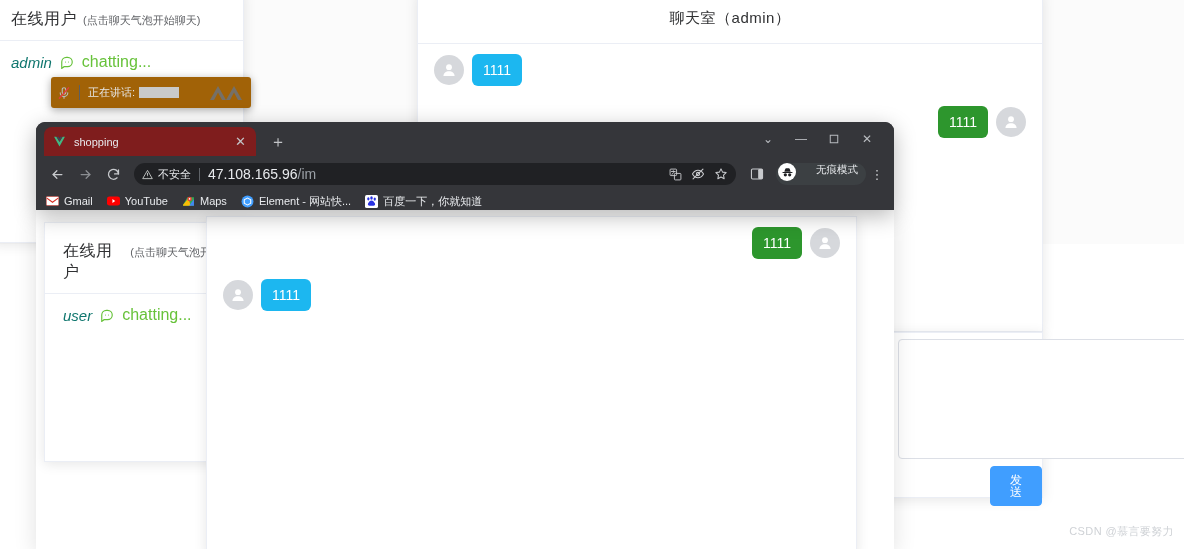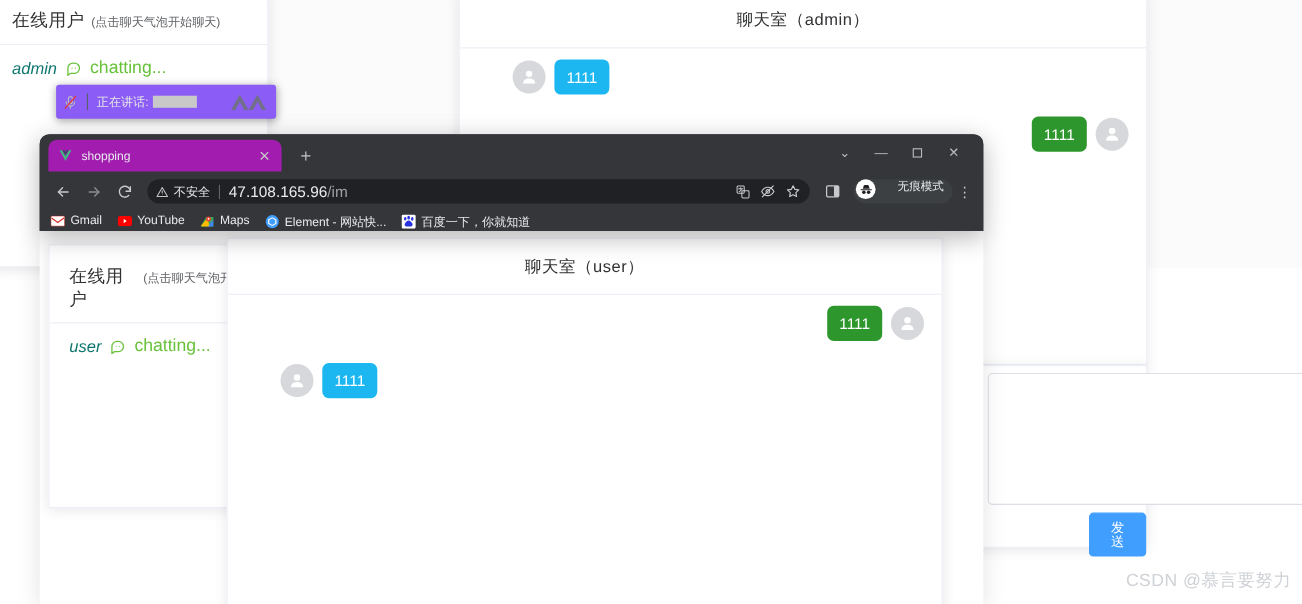--- a/index.html
+++ b/index.html
@@ -33,21 +33,21 @@
   .chat-ico{width:14px;height:14px;display:inline-block;color:#67c23a;}
   .chat-ico svg{display:block;}
   .chatting{font-size:16px;color:#67c23a;}
 
   
   .chatroom-head{
     height:50px;display:flex;align-items:center;justify-content:center;
     border-bottom:1px solid #ebeef5;font-size:15px;color:#303133;letter-spacing:.5px;
   }
   .msg-area{position:relative;overflow:hidden;}
-  .msg{display:flex;align-items:center;gap:8px;padding:10px 16px;margin-left:32px;}
+  .msg{display:flex;align-items:center;gap:8px;padding:10px 16px;}
   .msg.right{justify-content:flex-end;}
   .bubble{
     border-radius:6px;color:#fff;font-size:14px;line-height:1;
     padding:9px 11px;min-width:14px;text-align:center;
   }
   .bubble.blue{background:#1cb7f0;}
   .bubble.green{background:#2d962d;}
   .avatar{
     width:30px;height:30px;border-radius:50%;background:#d6d8dc;
     display:flex;align-items:center;justify-content:center;flex:0 0 auto;
@@ -59,21 +59,21 @@
   }
   .send-btn{
     position:absolute;background:#409eff;border:1px solid #409eff;border-radius:4px;
     color:#fff;font-size:12px;line-height:1;padding:7px 14px;cursor:pointer;
     font-family:"Liberation Sans","DejaVu Sans",sans-serif;
   }
 
   
   #speak-toast{
     position:absolute;left:51px;top:77px;width:200px;height:31px;
-    background:#8b5cf6;border-radius:3px;display:flex;align-items:center;
+    background:#a16207;border-radius:3px;display:flex;align-items:center;
     box-shadow:0 2px 8px rgba(0,0,0,.35);overflow:hidden;
   }
   #speak-toast .mic{width:26px;display:flex;align-items:center;justify-content:center;}
   #speak-toast .divider{width:1px;height:15px;background:#5a5f64;margin:0 8px 0 2px;}
   #speak-toast .label{color:#e6e6e6;font-size:11px;white-space:nowrap;}
   #speak-toast .redact{
     display:inline-block;width:40px;height:11px;background:#c9c9c9;
     margin-left:4px;vertical-align:-1px;filter:blur(.6px);
   }
   #speak-toast .brand{
@@ -82,21 +82,21 @@
 
   
   #browser{
     position:absolute;left:36px;top:122px;width:858px;height:88px;
     background:#35363a;border-radius:9px 9px 0 0;box-shadow:0 6px 22px rgba(0,0,0,.28);
     overflow:hidden;
   }
   #tabstrip{position:relative;height:34px;background:#35363a;}
   #tab{
     position:absolute;left:8px;top:5px;width:212px;height:29px;
-    background:#a21caf;border-radius:8px 8px 0 0;display:flex;align-items:center;
+    background:#7f1d1d;border-radius:8px 8px 0 0;display:flex;align-items:center;
     padding:0 8px;box-sizing:border-box;gap:8px;
   }
   #tab .favicon{width:14px;height:14px;flex:0 0 auto;display:flex;align-items:center;justify-content:center;}
   #tab .tabtitle{color:#e8eaed;font-size:11px;flex:1;overflow:hidden;white-space:nowrap;text-overflow:ellipsis;}
   #tab .tabclose{color:#c3c5c8;font-size:13px;line-height:1;cursor:pointer;padding:0 2px;}
   #newtab{
     position:absolute;left:232px;top:10px;width:20px;height:20px;color:#c3c5c8;
     font-size:16px;line-height:20px;text-align:center;cursor:pointer;
   }
   .wctrl{
@@ -136,21 +136,21 @@
   .bm .bmi{width:13px;height:13px;display:flex;align-items:center;justify-content:center;flex:0 0 auto;}
   .bm .bml{color:#e8eaed;font-size:11px;white-space:nowrap;}
 
   
   #fg-page-bg{
     position:absolute;left:36px;top:210px;width:858px;height:339px;background:#ffffff;
     box-shadow:0 6px 22px rgba(0,0,0,.12);
   }
 
   #watermark{
-    position:absolute;right:10px;bottom:10px;color:#cfd2d6;font-size:16px;
+    position:absolute;right:10px;bottom:10px;color:#cfd2d6;font-size:11px;
     letter-spacing:.4px;user-select:none;
   }
 </style>
 </head>
 <body>
 
 <div id="bg-layer">
   <div id="bg-page-bg"></div>
 
   <div class="card online-panel" style="left:-8px;top:-10px;width:252px;height:253px;">
@@ -237,21 +237,20 @@
         <path d="M21 12a8 8 0 0 1-8 8H7l-4 3V12a8 8 0 0 1 8-8h2a8 8 0 0 1 8 8z"></path>
         <circle cx="9.5" cy="12" r=".9" fill="#67c23a" stroke="none"></circle>
         <circle cx="14.5" cy="12" r=".9" fill="#67c23a" stroke="none"></circle>
       </svg>
     </span>
     <span class="chatting">chatting...</span>
   </div>
 </div>
 
 <div class="card" style="left:206px;top:216px;width:651px;height:340px;">
-  <div class="chatroom-head">聊天室（user）</div>
   <div class="msg-area" style="height:289px;">
     <div class="msg right">
       <div class="bubble green">1111</div>
       <div class="avatar">
         <svg width="18" height="18" viewBox="0 0 24 24" fill="#ffffff">
           <circle cx="12" cy="8.2" r="3.9"></circle>
           <path d="M4.6 20c0-4 3.3-6.3 7.4-6.3s7.4 2.3 7.4 6.3z"></path>
         </svg>
       </div>
     </div>

